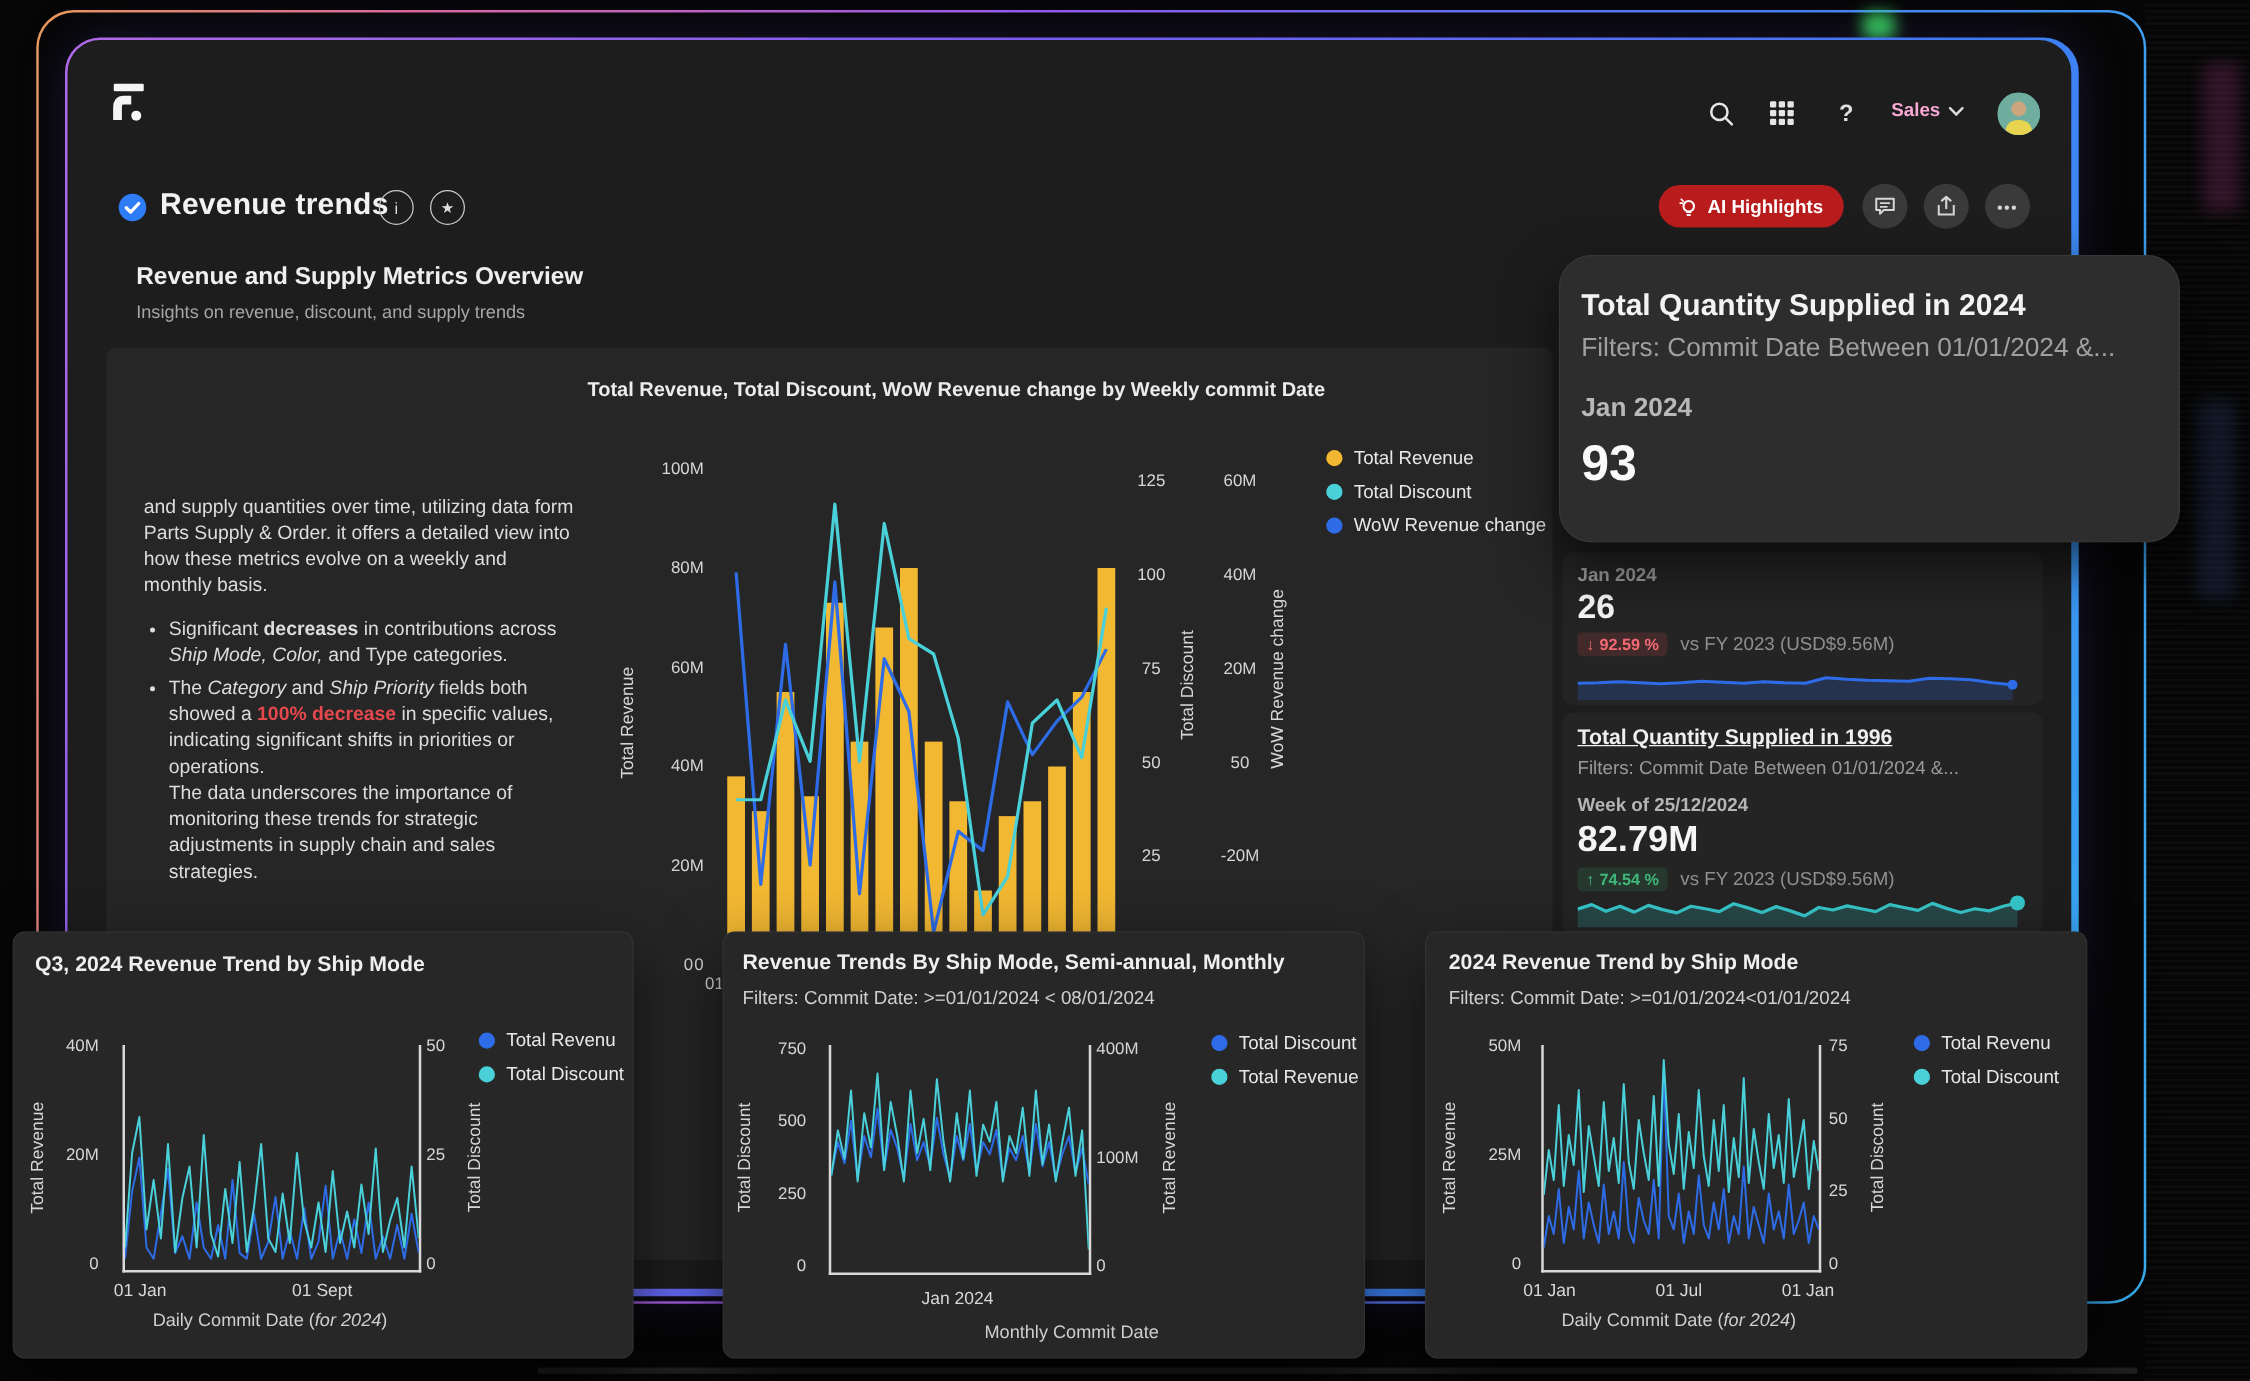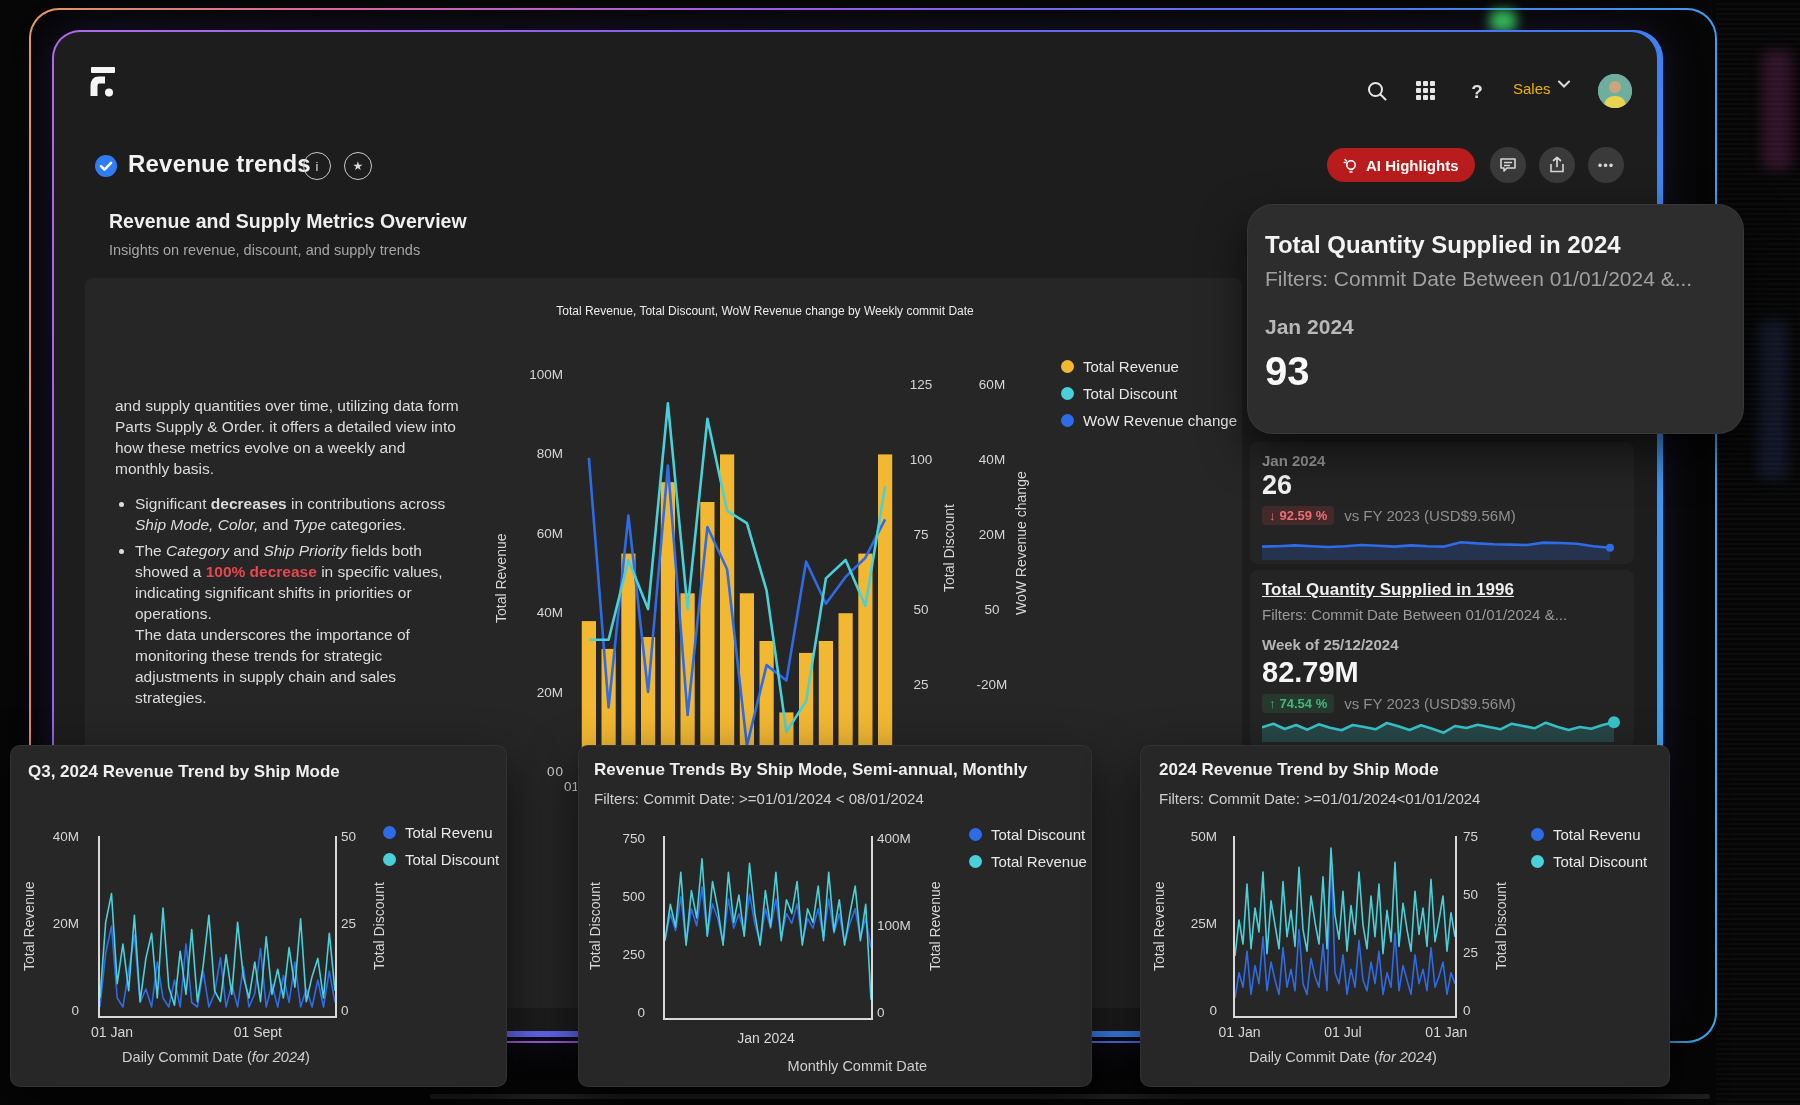--- a/index.html
+++ b/index.html
@@ -13,41 +13,41 @@
   
   .window-ring{left:52px;top:30px;width:1607px;height:1003px;border-radius:28px;padding:2px;
     background:linear-gradient(120deg,#b06ae8 0%,#7a5cf0 35%,#3f7af5 70%,#35b2f0 100%);
     box-shadow:0 0 40px rgba(80,60,160,.25);}
   .window{position:relative;width:1603px;height:999px;border-radius:26px;background:#1d1d1d;overflow:hidden;}
   
   .iconbtn{display:flex;align-items:center;justify-content:center;cursor:pointer;}
   .grid-icon{display:grid;grid-template-columns:repeat(3,5px);grid-template-rows:repeat(3,5px);gap:2px;}
   .grid-icon i{background:#e6e6e6;border-radius:1px;}
   .help-q{font-size:19px;font-weight:bold;color:#dedede;}
-  .sales{font-size:15px;font-weight:normal;color:#eab308;display:flex;gap:7px;}
+  .sales{font-size:15px;font-weight:bold;color:#f9a8d4;display:flex;align-items:center;gap:7px;}
   .avatar{width:34px;height:34px;border-radius:50%;background:#6fae9e;overflow:hidden;}
   
   .lb-title{font-size:24px;font-weight:bold;color:#f2f2f2;letter-spacing:.2px;}
   .ring-ico{width:26px;height:26px;border-radius:50%;border:1.6px solid #c9c9c9;display:flex;
             align-items:center;justify-content:center;font-size:13px;color:#dcdcdc;}
   .ai-pill{height:34px;border-radius:17px;background:#b91c1c;display:flex;align-items:center;gap:8px;
            padding:0 16px;color:#fff;font-size:15px;font-weight:bold;cursor:pointer;}
   .round-btn{width:36px;height:36px;border-radius:50%;background:#3a3a3a;display:flex;align-items:center;
              justify-content:center;color:#d6d6d6;cursor:pointer;}
   .ov-head{font-size:19.5px;font-weight:bold;color:#efefef;}
   .ov-sub{font-size:14.5px;color:#a6a6a6;}
   
   .main-card{background:#262626;border-radius:8px;}
   .note-head{font-size:19.5px;font-weight:bold;line-height:1.32;color:#f0f0f0;}
   .note-body{font-size:15.5px;line-height:1.36;color:#dcdcdc;}
   .note-body ul{margin:14px 0 0 0;padding-left:20px;}
   .note-body li{margin-bottom:4px;}
   .red{color:#e5484d;}
   
-  .chart-title{font-size:12px;font-weight:normal;color:#ececec;text-align:center;}
+  .chart-title{font-size:16px;font-weight:bold;color:#ececec;text-align:center;}
   .ticks{display:flex;flex-direction:column;justify-content:space-between;}
   .ticks span{font-size:13.5px;color:#d6d6d6;line-height:14px;}
   .vtext{writing-mode:vertical-rl;transform:rotate(180deg);font-size:14px;color:#d6d6d6;
          display:flex;align-items:center;justify-content:center;}
   .legend-row{display:flex;align-items:center;gap:9px;margin-bottom:10px;cursor:pointer;}
   .legend-dot{width:13px;height:13px;border-radius:50%;flex:0 0 auto;}
   .legend-lab{font-size:15px;color:#e8e8e8;white-space:nowrap;}
   .xlab{position:absolute;font-size:14px;color:#d8d8d8;transform:translateX(-50%);white-space:nowrap;}
   .xdesc{position:absolute;font-size:14.5px;color:#cfcfcf;text-align:center;}
   .plotbox{border-left:2px solid #d9d9d9;border-right:2px solid #d9d9d9;border-bottom:2px solid #d9d9d9;}
@@ -163,21 +163,21 @@
         <span>•••</span>
       </div>
 
       <div class="abs ov-head" style="left:55px;top:178px;">Revenue and Supply Metrics Overview</div>
       <div class="abs ov-sub" style="left:55px;top:210px;">Insights on revenue, discount, and supply trends</div>
 
       <div class="abs main-card" style="left:31px;top:246px;width:1157px;height:730px;">
         <div class="abs note-body" style="left:30px;top:96px;width:345px;">
           <p id="note-intro" style="margin:0;"><br><span>and supply quantities over time, utilizing data form Parts Supply &amp; Order.  it offers a detailed view into how these metrics evolve on a weekly and monthly basis.</span></p>
           <ul id="note-bullets">
-              <li><span>Significant </span><span style="font-weight: bold;">decreases</span><span> in contributions across </span><span style="font-style: italic;">Ship Mode, Color,</span><span> and </span><span style="font-style: italic;">Type</span><span> categories.</span></li>
+              <li><span>Significant </span><span style="font-weight: bold;">decreases</span><span> in contributions across </span><span style="font-style: italic;">Ship Mode, Color,</span><span> and </span><span style="">Type</span><span> categories.</span></li>
               <li><span>The </span><span style="font-style: italic;">Category</span><span> and </span><span style="font-style: italic;">Ship Priority</span><span> fields both showed a </span><span class="red" style="font-weight: bold;">100% decrease</span><span> in specific values, indicating significant shifts in priorities or operations.</span><br><span>The data underscores the importance of monitoring these trends for strategic adjustments in supply chain and sales strategies.</span></li>
             </ul>
         </div>
         <div id="combo-area" class="abs" style="left:0;top:0;width:1157px;height:730px;">
             <div class="abs chart-title" style="left: 250px; top: 26px; width: 860px;">Total Revenue, Total Discount, WoW Revenue change by Weekly commit Date</div>
             <div class="abs vtext" style="left: 408px; top: 190px; height: 220px;">Total Revenue</div>
             <div class="abs ticks" style="left: 426px; top: 90px; width: 52px; height: 411px; align-items: flex-end;">
               <span>100M</span>
               <span>80M</span>
               <span>60M</span>

